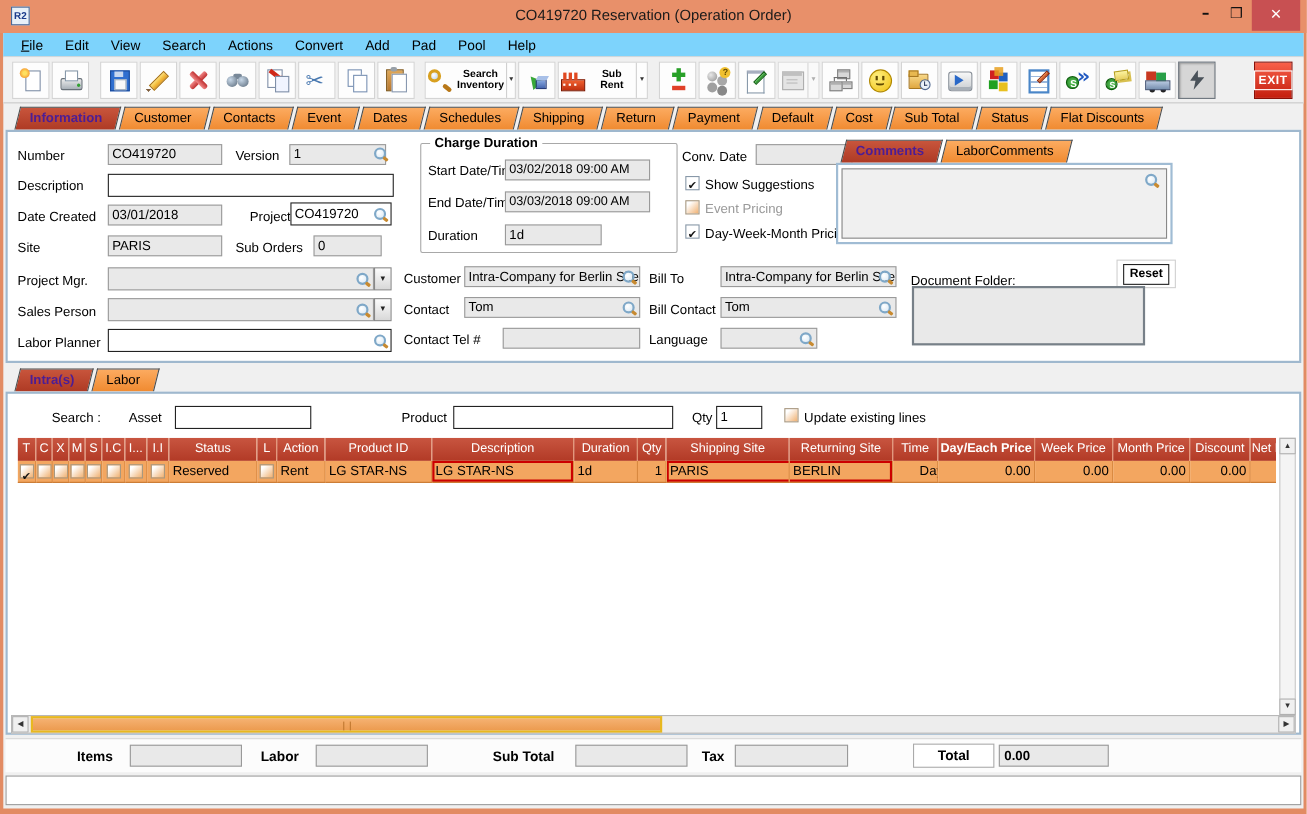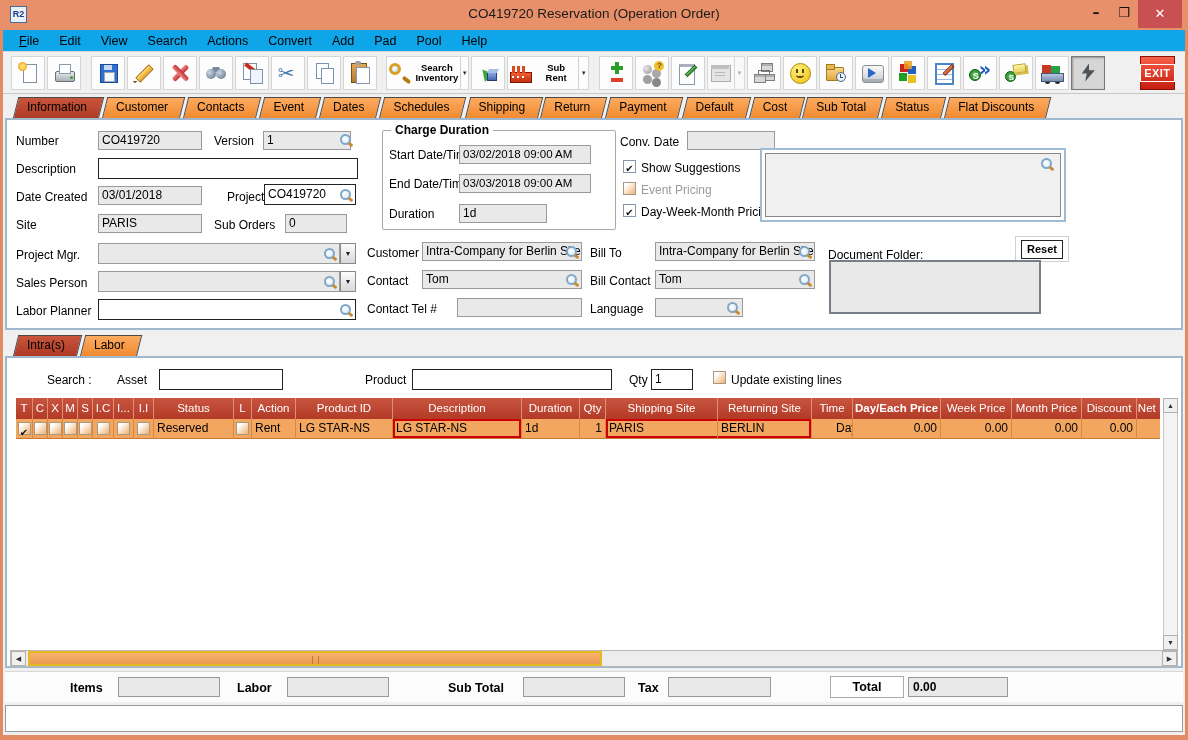--- a/index.html
+++ b/index.html
@@ -11,21 +11,21 @@
   
   #titlebar { position:absolute; left:0; top:0; width:1188px; height:30px; background:#E8906A; }
   #app-icon { position:absolute; left:10px; top:6px; width:17px; height:17px; background:#E8F0F8; border:1px solid #4A6A9A; color:#1A3A8A; font:bold 9px/15px "Liberation Sans",sans-serif; text-align:center; }
   #title-text { position:absolute; left:0; right:0; top:6px; text-align:center; font-size:13.5px; color:#1A1A1A; }
   .wbtn { position:absolute; top:0; height:28px; text-align:center; color:#111; }
   #btn-min { left:1082px; width:28px; font:bold 14px/24px "DejaVu Sans",sans-serif; }
   #btn-max { left:1110px; width:28px; font:13px/26px "DejaVu Sans",sans-serif; }
   #btn-close { left:1138px; width:44px; background:#C85052; color:#fff; font:bold 13px/27px "DejaVu Sans",sans-serif; }
 
   
-  #menubar { position:absolute; left:3px; right:3px; top:30px; height:22px; background:#0ea5e9; border-bottom:1px solid #D8D8D8; padding-left:6px; display:flex; }
+  #menubar { position:absolute; left:3px; right:3px; top:30px; height:22px; background:#7dd3fc; border-bottom:1px solid #D8D8D8; padding-left:6px; display:flex; }
   .menu-item { padding:0 10px; line-height:22px; font-size:12.5px; cursor:default; }
 
   
   #toolbar { position:absolute; left:3px; right:3px; top:52px; height:42px; background:#F0F0F0; border-bottom:1px solid #C8C8C8; display:flex; align-items:center; padding:0 8px 0 8px; }
   .tbtn { height:34px; min-width:34px; background:#FDFDFD; border:1px solid #D4D4D4; margin-right:2px; display:flex; align-items:center; justify-content:center; position:relative; }
   .tbtn.pressed { background:#D6D6D6; border:1px solid #707880; box-shadow:inset 1px 1px 2px rgba(0,0,0,.3); }
   .tbtn.disabled { opacity:.75; }
   .tbtn.exitbtn { background:linear-gradient(#F8604A,#C41E0E); border:1px solid #8A1008; }
   .exit-label { color:#fff; font:bold 11px "Liberation Sans",sans-serif; border:1px solid #fff; padding:2px 3px; letter-spacing:.5px; }
   .tsep { width:8px; height:34px; }
@@ -112,21 +112,21 @@
   .ic-truck::after { left:2px; top:13px; width:21px; height:7px; background:linear-gradient(#B8C8E0,#7890B0); border:1px solid #485878; }
   .ic-truck i { left:6px; top:19px; width:5px; height:5px; border-radius:50%; background:#222; box-shadow:10px 0 0 #222; }
   .ic-lightning i { left:7px; top:4px; width:13px; height:18px; background:#4A525A; clip-path:polygon(55% 0,0 55%,38% 55%,25% 100%,100% 38%,55% 38%); }
 
   
   .tabbar { position:absolute; display:flex; align-items:flex-end; }
   .tab { position:relative; height:21px; margin-right:3px; cursor:default; }
   .tab::before { content:''; position:absolute; inset:0; background:linear-gradient(#FCAB60,#F08A30); border:1px solid #4A4A4A; border-bottom:none; transform:skewX(-14deg); transform-origin:bottom left; }
   .tab.active::before { background:linear-gradient(#C8553C,#AE3A24); }
   .tab .tab-label { position:relative; display:block; padding:0 12px 0 14px; line-height:21px; font-size:12px; color:#000; }
-  .tab.active .tab-label { color:#000000; font-weight:normal; }
+  .tab.active .tab-label { color:#4c1d95; font-weight:bold; }
 
   
   .panel { position:absolute; background:#fff; border:2px solid #9FB8CE; box-shadow:inset 0 0 0 1px #fff; }
 
   .lbl { position:absolute; font-size:12px; color:#000; white-space:nowrap; }
   .fld { position:absolute; height:19px; background:#E9E9E9; border:1px solid #9A9A9A; font-size:12px; line-height:17px; padding:0 3px; overflow:hidden; white-space:nowrap; }
   .fld.white { background:#fff; border:1px solid #222; height:21px; line-height:19px; }
   .mag { position:absolute; right:2px; top:50%; margin-top:-7px; width:14px; height:14px; }
   .mag::before { content:''; position:absolute; left:1px; top:1px; width:7px; height:7px; border:2px solid #7FA8C8; border-radius:50%; background:radial-gradient(circle at 35% 35%,#fff,#D8E8F4); }
   .mag::after { content:''; position:absolute; left:9px; top:10px; width:5px; height:3px; background:#C88A30; transform:rotate(38deg); border-radius:1px; }
@@ -477,20 +477,28 @@
 
     <div id="info-checkboxes">
         <span class="cbx on" style="left: 616px; top: 40px;"></span>
         <span class="lbl" style="left: 634px; top: 41px;">Show Suggestions</span>
         <span class="cbx orange" style="left: 616px; top: 62px;"></span>
         <span class="lbl" style="left: 634px; top: 63px; color: rgb(154, 154, 154);">Event Pricing</span>
         <span class="cbx on" style="left: 616px; top: 84px;"></span>
         <span class="lbl" style="left: 634px; top: 85px;">Day-Week-Month Pricing</span>
       </div>
 
+    <div class="tabbar" id="commentstabs" style="left:757px; top:8px; height:20px;">
+        <div class="tab active">
+          <span class="tab-label">Comments</span>
+        </div>
+        <div class="tab">
+          <span class="tab-label">LaborComments</span>
+        </div>
+      </div>
     <div class="commentsbox" style="left:753px; top:28px; width:306px; height:74px;">
       <div class="txtarea" style="inset:3px;">
         <span class="mag" style="right:6px; top:10px;"></span>
       </div>
     </div>
 
     <span class="lbl" style="left:360px; top:126px;">Customer</span>
     <div class="fld" style="left:415px; top:122px; width:160px; padding-right:14px;"><span class="mag"></span>Intra-Company for Berlin Site</div>
     <span class="lbl" style="left:583px; top:126px;">Bill To</span>
     <div class="fld" style="left:648px; top:122px; width:160px; padding-right:14px;"><span class="mag"></span>Intra-Company for Berlin Site</div>

